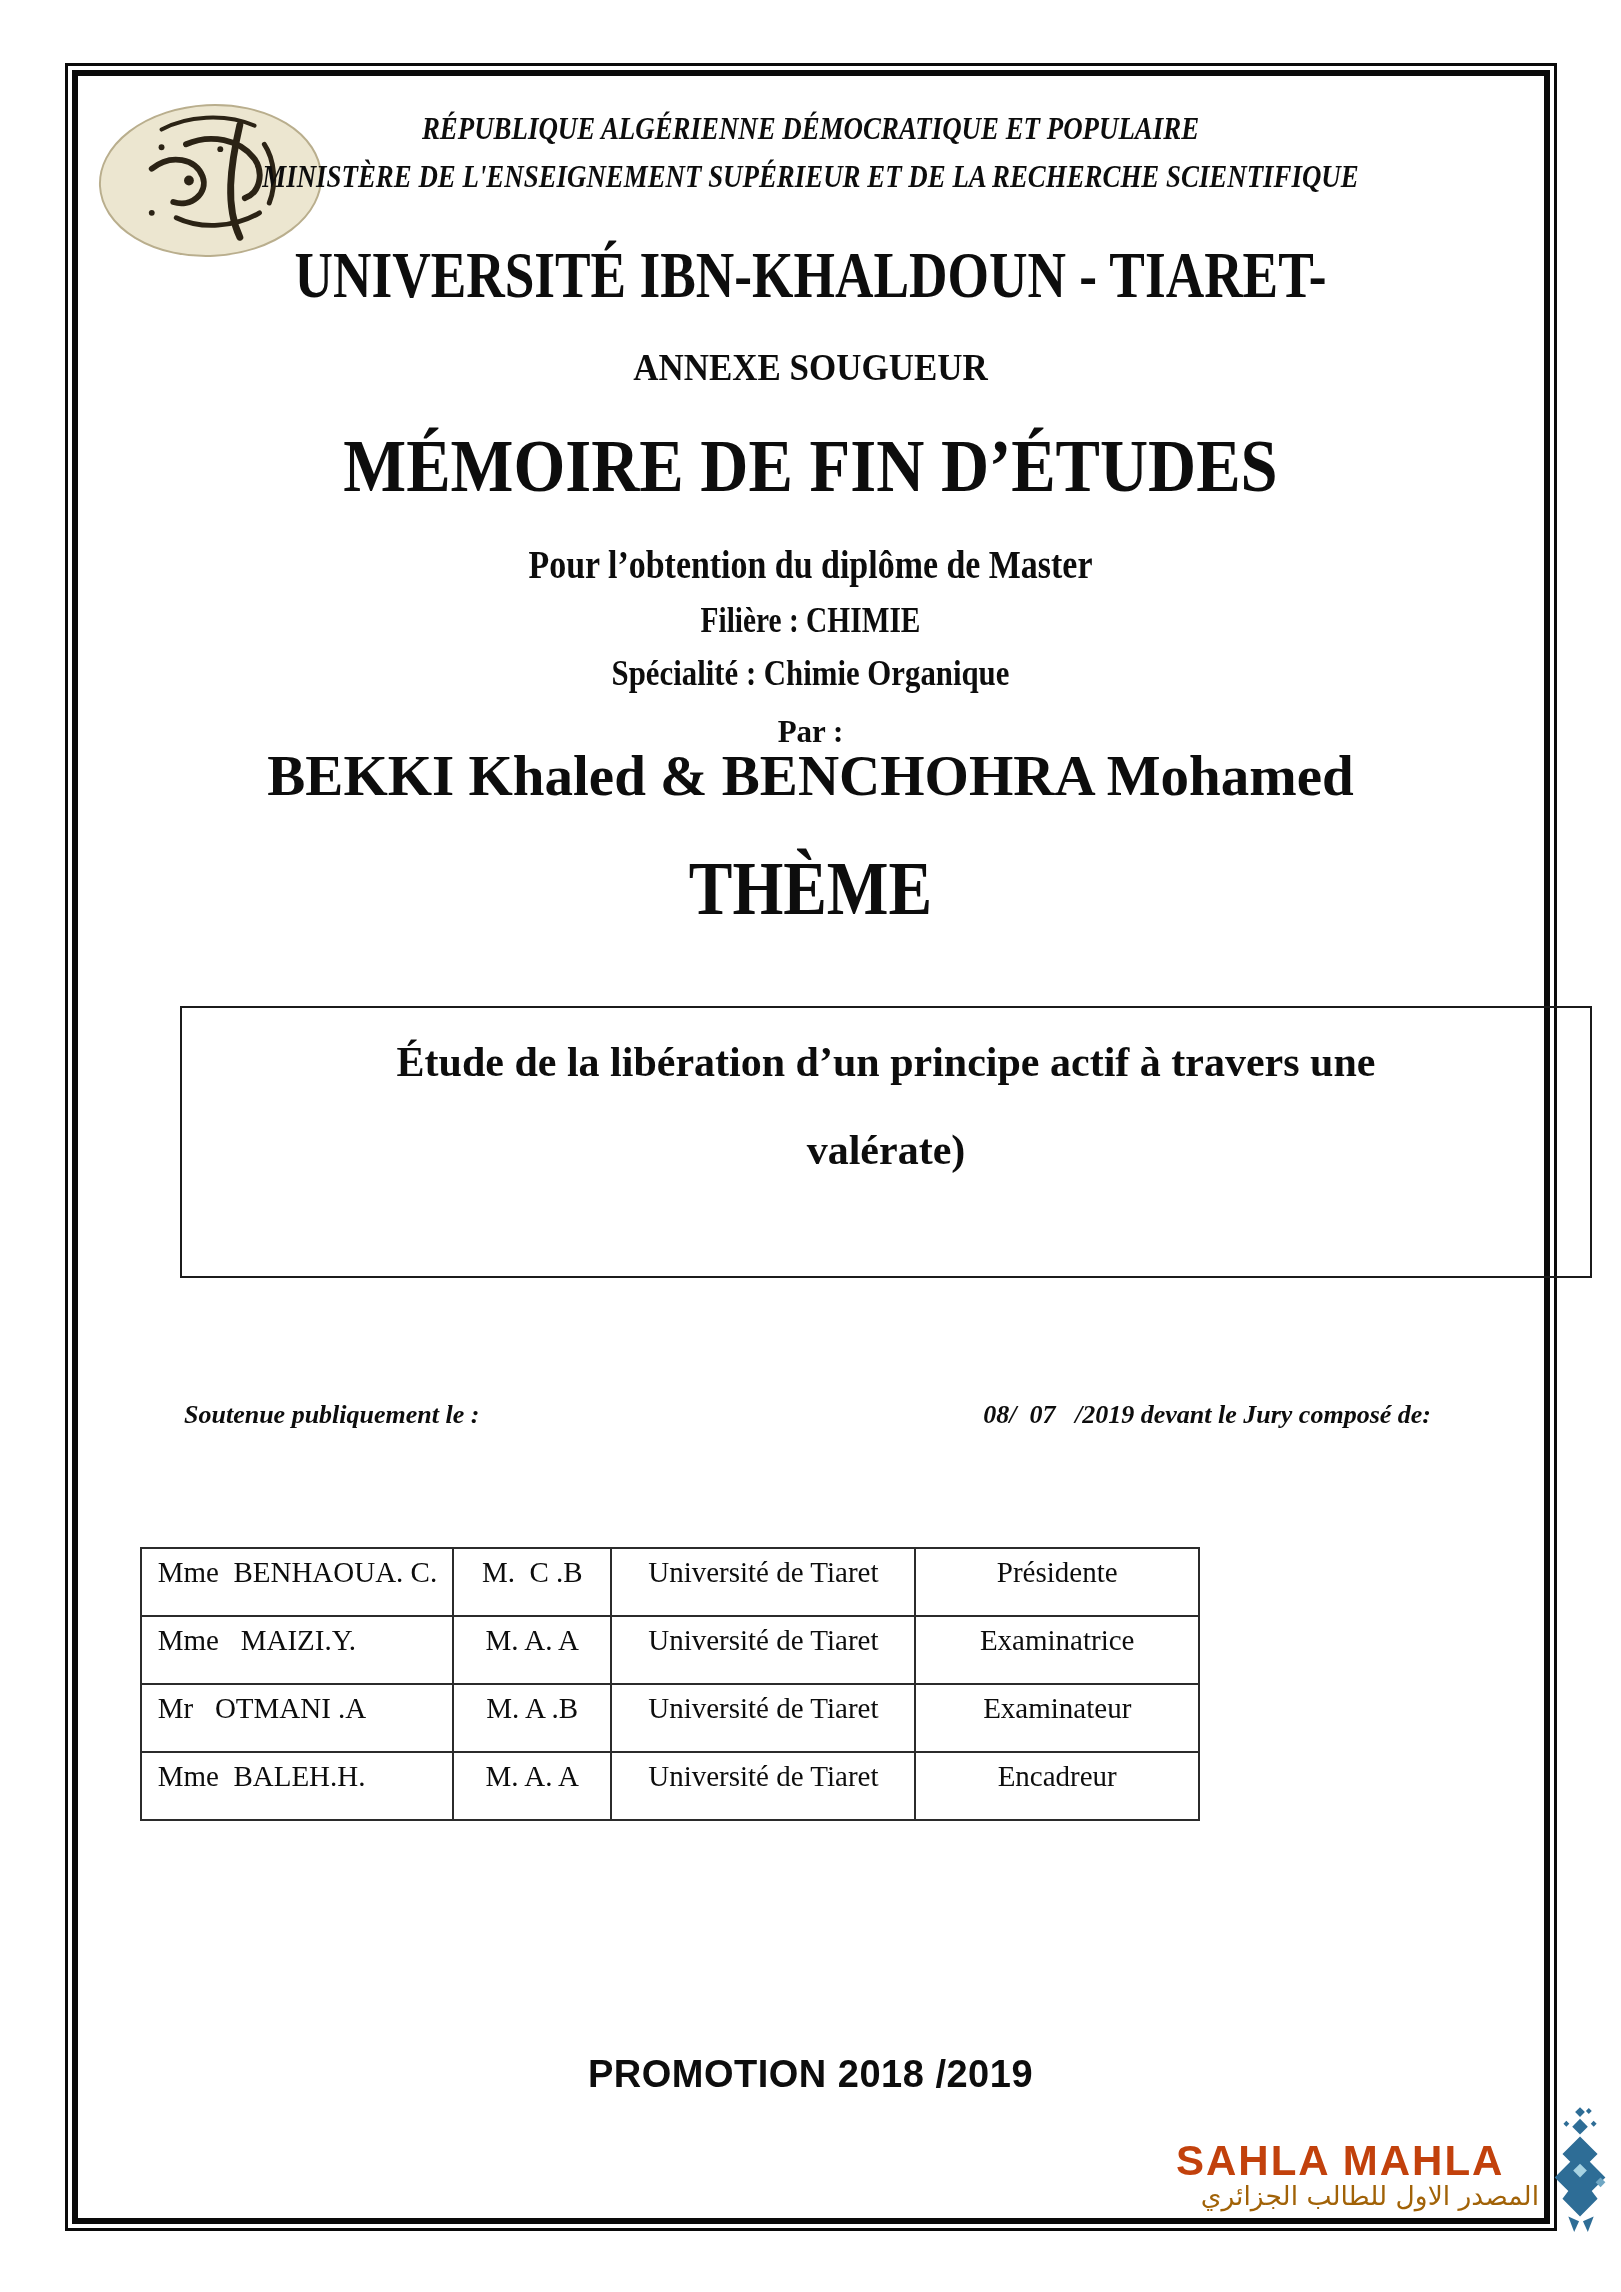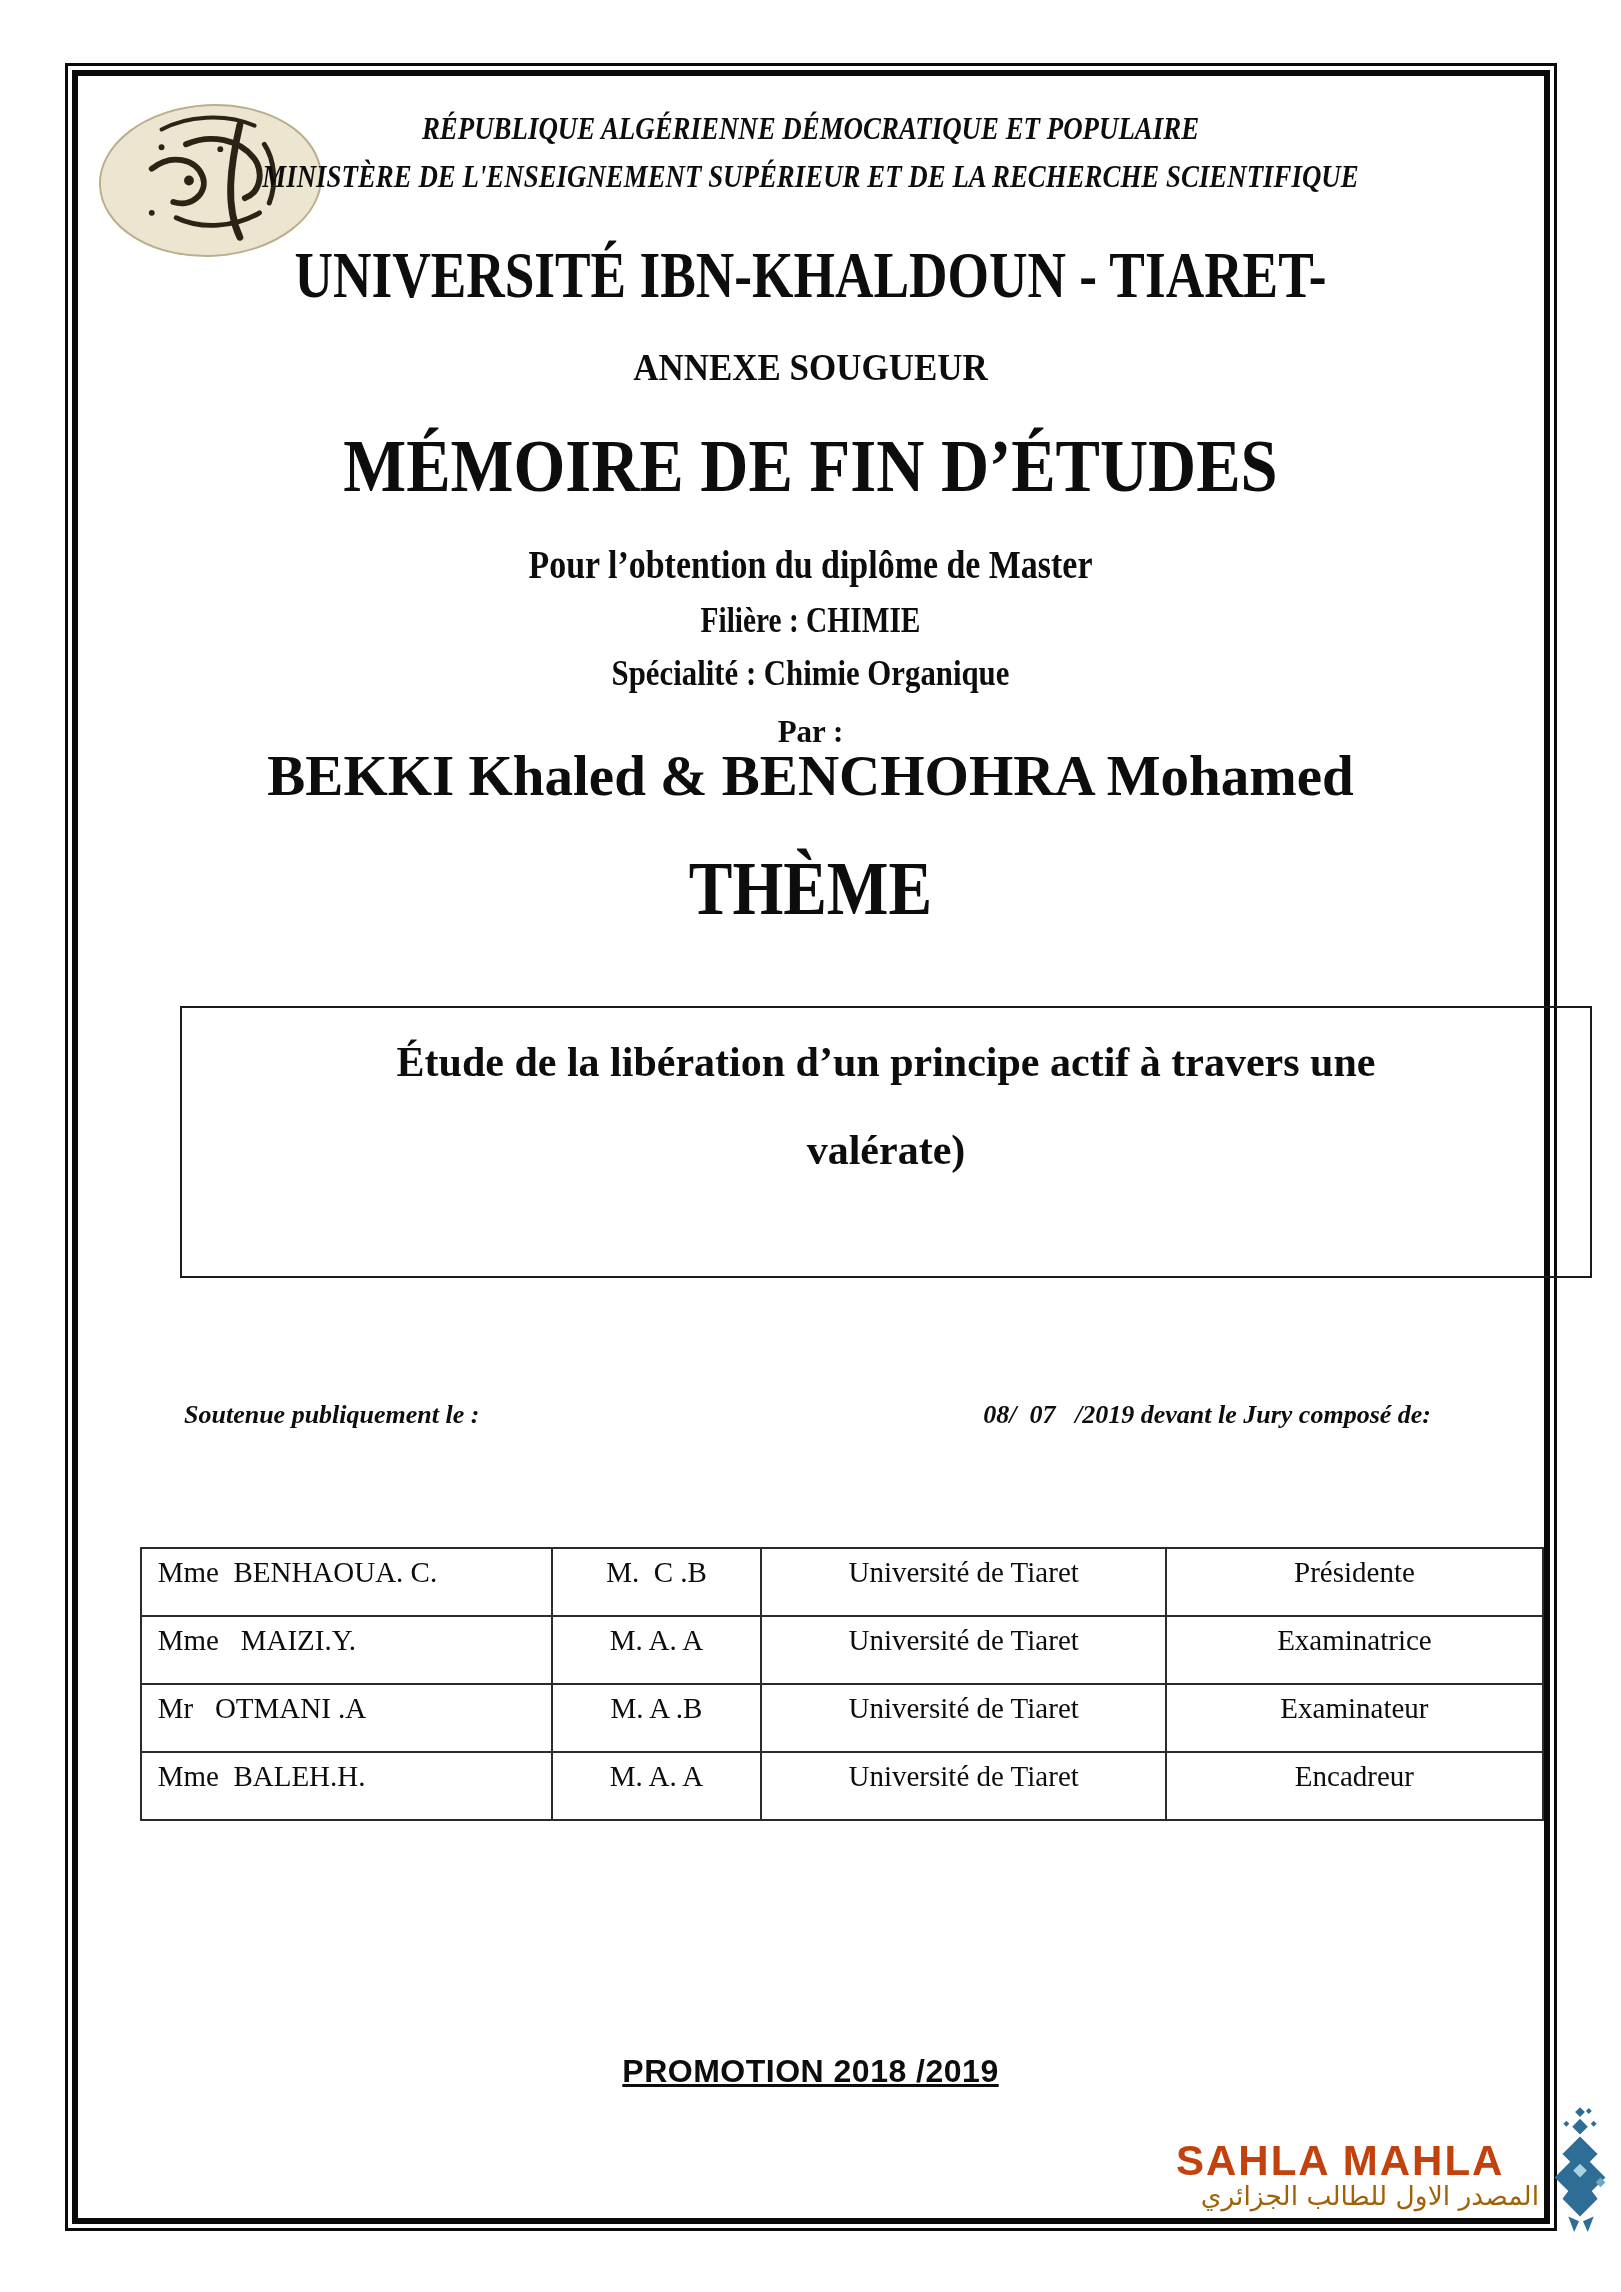--- a/index.html
+++ b/index.html
@@ -23,30 +23,30 @@
   .authors{top:743px;font-size:57px;font-weight:bold;}
   .themehead{top:845px;font-size:76px;font-weight:bold;transform:scaleX(0.86);}
   .themebox{position:absolute;left:180px;top:1006px;width:1412px;height:272px;
             border:2.9px solid #1b1b1b;box-sizing:border-box;z-index:2;
             text-align:center;font-weight:bold;font-size:42px;line-height:88px;padding-top:9.8px;}
   .themebox div{white-space:pre;}
   .themebox .co{font-weight:normal;}
   .defense{position:absolute;left:156px;top:1400px;width:1247px;display:flex;
            justify-content:space-between;font-style:italic;font-weight:bold;font-size:26px;
            white-space:pre;z-index:2;margin-left:28px;}
-  table.jury{position:absolute;left:140px;top:1547px;width:1404px;border-collapse:collapse;
+  table.jury{position:absolute;left:140px;top:1547px;width:1060px;border-collapse:collapse;
              font-size:29px;z-index:2;table-layout:fixed;}
   table.jury td{border:2px solid #2b2b2b;height:58px;vertical-align:top;padding-top:6.9px;
                 text-align:center;white-space:pre;overflow:hidden;}
   table.jury td.c0{text-align:left;padding-left:15.7px;width:28.6%;}
   table.jury td.c1{width:15.0%;}
   table.jury td.c2{width:29.2%;}
   table.jury td.c3{width:27.2%;}
-  .promotion{top:2053px;font-family:"Liberation Sans",sans-serif;font-size:32px;font-weight:bold;
-             letter-spacing:0.5px;text-decoration:underline;}
+  .promotion{top:2053px;font-family:"Liberation Sans",sans-serif;font-size:38px;font-weight:bold;
+             letter-spacing:0.5px;}
   .wm-brand{position:absolute;left:1176px;top:2137px;width:365px;text-align:left;
             font-family:"Liberation Sans",sans-serif;font-weight:bold;font-size:42px;
             letter-spacing:2px;z-index:6;white-space:pre;}
   .wm-tagline{position:absolute;left:1137px;top:2180px;width:402px;text-align:right;
               font-family:"DejaVu Sans",sans-serif;font-size:26.5px;z-index:6;white-space:pre;}
   .wm-logo{position:absolute;left:1541px;top:2107px;width:80px;height:131px;z-index:6;}
 </style>
 </head>
 <body>
 

